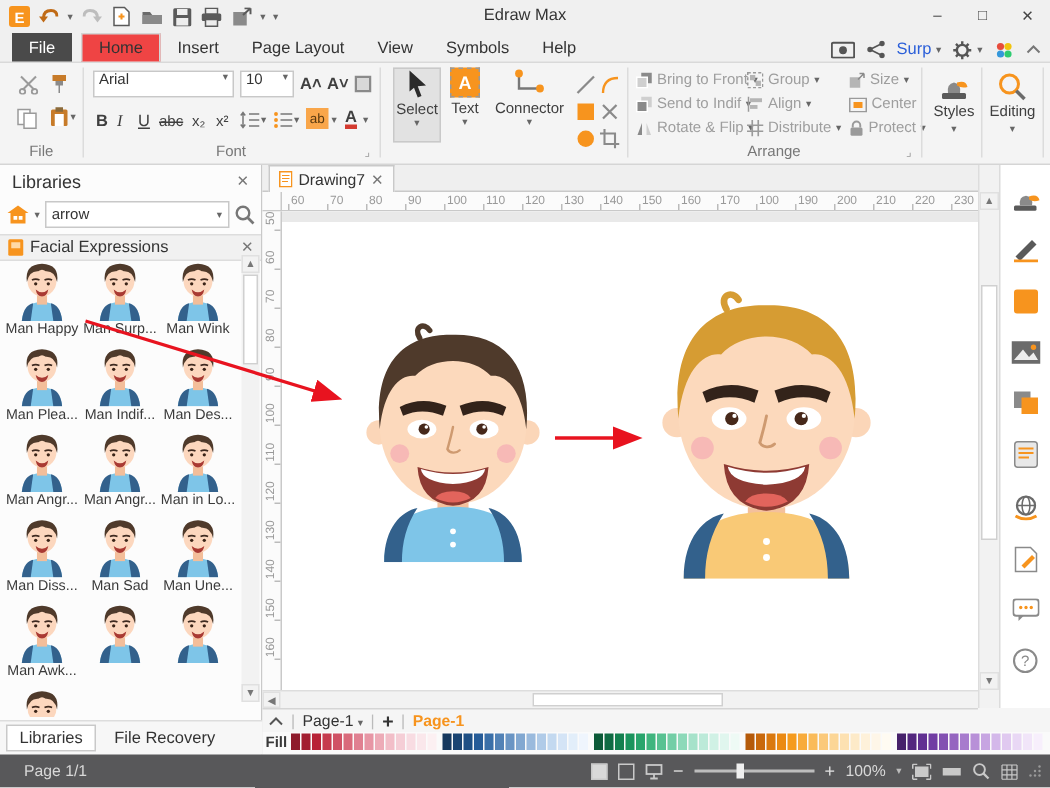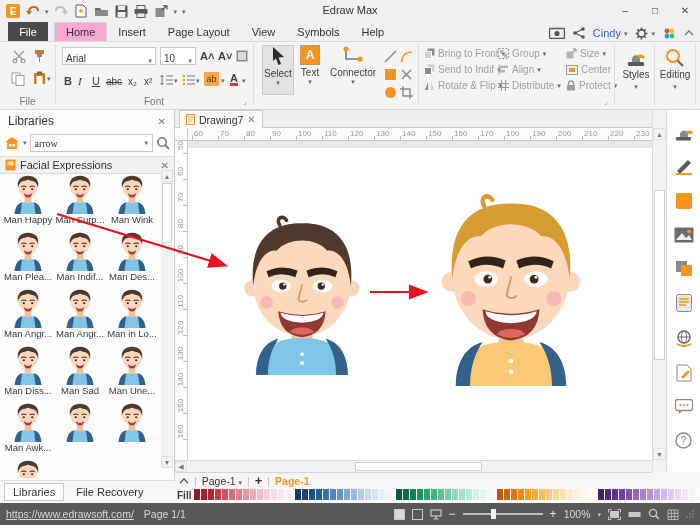--- a/index.html
+++ b/index.html
@@ -14,43 +14,43 @@
   .qat .ic { width:15px; height:15px; display:flex; align-items:center; justify-content:center; }
   .dd { font-size:7px; color:#666; line-height:1; }
   #win-title { position:absolute; left:50%; transform:translateX(-50%); top:4px; font-size:11px; color:#333; }
   .win-btns { position:absolute; right:0; top:0; display:flex; }
   .win-btn { width:30px; height:21px; display:flex; align-items:center; justify-content:center; font-size:10px; color:#444; }
 
   
   #menubar { position:absolute; left:0; top:22px; width:700px; height:20px; background:#F0F0F0; display:flex; align-items:flex-end; border-bottom:1px solid #D9D9D9; }
   #file-btn { margin-left:8px; width:40px; height:19px; background:#4A4A4A; color:#fff; display:flex; align-items:center; justify-content:center; font-size:11px; }
   .mtab { height:19px; padding:0 11px; display:flex; align-items:center; font-size:11px; color:#333; }
-  .mtab.active { background:#f9a8d4; border:1px solid #D4D4D4; border-bottom:none; }
+  .mtab.active { background:#ef4444; border:1px solid #D4D4D4; border-bottom:none; }
   #menu-right { position:absolute; right:6px; top:2px; height:18px; display:flex; align-items:center; gap:8px; }
   #account-name { color:#2B5FD9; font-size:11px; }
 
   
   #ribbon { position:absolute; left:0; top:42px; width:700px; height:68px; background:#F4F4F4; border-bottom:1px solid #D5D5D5; }
   .rdiv { position:absolute; top:3px; height:60px; width:1px; background:#DCDCDC; }
   .grp-label { position:absolute; bottom:2px; font-size:10px; color:#777; text-align:center; }
   .launcher { position:absolute; bottom:3px; font-size:8px; color:#999; }
   .ric { display:inline-flex; align-items:center; justify-content:center; }
-  .combo { position:absolute; height:18px; background:#fff; border:1px solid #C8C8C8; display:flex; align-items:flex-end; font-size:10px; padding:0 3px; justify-content:space-between; }
+  .combo { position:absolute; height:18px; background:#fff; border:1px solid #C8C8C8; display:flex; align-items:flex-start; font-size:10px; padding:0 3px; justify-content:space-between; }
   .fbtn { position:absolute; height:16px; display:flex; align-items:center; justify-content:center; font-size:11px; color:#3F3F3F; }
   .tool { position:absolute; width:32px; height:50px; top:3px; display:flex; flex-direction:column; align-items:center; font-size:10px; color:#3F3F3F; }
   .tool .lbl { margin-top:2px; }
   .tool.pressed { background:#E2E2E2; border:1px solid #C9C9C9; }
   .arr-item { display:flex; align-items:center; gap:3px; font-size:10px; color:#9E9E9E; height:15px; white-space:nowrap; }
   #arrange-grid { position:absolute; left:410px; top:4px; display:grid; grid-template-columns:72px 66px 60px; grid-auto-rows:16px; column-gap:2px; }
   .bigtool { position:absolute; top:5px; width:40px; text-align:center; font-size:10px; color:#3F3F3F; }
 
   
   #left-panel { position:absolute; left:0; top:110px; width:175px; height:393px; background:#FCFCFC; border-right:1px solid #C9C9C9; }
   #lib-header { height:22px; display:flex; align-items:center; justify-content:space-between; padding:0 8px; font-size:12px; color:#333; }
-  #lib-search-row { height:22px; display:flex; align-items:center; padding:0 4px; gap:3px;font-family:Liberation Serif, serif; }
+  #lib-search-row { height:22px; display:flex; align-items:center; padding:0 4px; gap:3px; }
   #lib-search-box { flex:1; height:18px; background:#fff; border:1px solid #C8C8C8; display:flex; align-items:center; padding:0 4px; font-size:10px; justify-content:space-between; }
   #lib-section { height:18px; background:#F1F1F1; border-top:1px solid #DDD; border-bottom:1px solid #DDD; display:flex; align-items:center; padding:0 5px; gap:4px; font-size:11px; color:#333; margin-top:2px; }
   #lib-section .x { margin-left:auto; }
   #lib-grid { position:absolute; left:2px; top:60px; width:158px; height:308px; overflow:hidden; display:flex; flex-wrap:wrap; }
   .lib-item { width:52px; height:57px; display:flex; flex-direction:column; align-items:center; }
   .lib-thumb { width:48px; height:44px; display:flex; align-items:flex-end; justify-content:center; }
   .lib-label { font-size:9.5px; color:#3A3A3A; white-space:nowrap; }
   .lib-item.selected { background:#D6D6D6; }
   .lib-item.selected svg { filter:grayscale(.75) brightness(.95); }
   #lib-scroll { position:absolute; right:1px; top:60px; width:12px; height:298px; background:#F2F2F2; }
@@ -238,21 +238,21 @@
       </span>
       <span>
         <svg width="12" height="12">
             <circle cx="10" cy="2" r="1.8" fill="#555"></circle>
             <circle cx="2" cy="6" r="1.8" fill="#555"></circle>
             <circle cx="10" cy="10" r="1.8" fill="#555"></circle>
             <path d="M2,6 L10,2 M2,6 L10,10" stroke="#555" stroke-width="1.2"></path>
           </svg>
       </span>
       <span style="display:flex;align-items:center;gap:3px;">
-        <span id="account-name">Cindy</span>
+        <span id="account-name">Surp</span>
         <span class="dd">▾</span>
       </span>
       <span style="display:flex;align-items:center;gap:3px;">
         <svg width="13" height="13">
             <circle cx="6.5" cy="6.5" r="3.6" fill="none" stroke="#555" stroke-width="1.6"></circle>
             <g stroke="#555" stroke-width="1.6">
               <path d="M6.5,0.5 v2.2 M6.5,10.3 v2.2 M0.5,6.5 h2.2 M10.3,6.5 h2.2 M2.3,2.3 l1.6,1.6 M9.1,9.1 l1.6,1.6 M10.7,2.3 l-1.6,1.6 M3.9,9.1 l-1.6,1.6"></path>
             </g>
           </svg>
         <span class="dd">▾</span>
@@ -491,20 +491,21 @@
           <span>
             <svg width="10" height="11">
               <path d="M2.5,5 V3.5 a2.5,2.5 0 0 1 5,0 V5" fill="none" stroke="#9A9A9A" stroke-width="1.3"></path>
               <rect x="1" y="5" width="8" height="5.5" rx="1" fill="#9A9A9A"></rect>
             </svg>
           </span>
           <span>Protect</span>
           <span class="dd">▾</span>
         </div>
       </div>
+    <div class="grp-label" style="left:418px;width:196px">Arrange</div>
     <span class="launcher" style="left:604px">⌟</span>
     <div class="rdiv" style="left:614px"></div>
 
     <div class="bigtool" style="left:616px">
       <svg width="22" height="22" style="margin:0 auto">
           <rect x="3" y="15" width="16" height="4" rx="1" fill="#5A5A5A"></rect>
           <path d="M7,15 Q6,9 11,8 Q16,9 15,15 Z" fill="#8A8A8A"></path>
           <path d="M13,8 Q19,6 20,11 Q16,12 13,10 Z" fill="#F7941E"></path>
         </svg>
       <span>Styles</span><br><span class="dd">▾</span>
@@ -951,21 +952,20 @@
           <span class="swatch" style="background: rgb(199, 165, 226);"></span>
           <span class="swatch" style="background: rgb(212, 184, 234);"></span>
           <span class="swatch" style="background: rgb(224, 201, 240);"></span>
           <span class="swatch" style="background: rgb(233, 216, 245);"></span>
           <span class="swatch" style="background: rgb(241, 229, 249);"></span>
           <span class="swatch" style="background: rgb(247, 239, 252);"></span>
         </span></span>
   </div>
 
   <div id="statusbar">
-    <span id="status-link">https://www.edrawsoft.com/</span>
     <span id="status-page">Page 1/1</span>
     <div id="status-right">
       <span class="sb-ic" style="background:#D9D9D9"></span>
       <span class="sb-ic"></span>
       <span>
           <svg width="12" height="11">
             <rect x="1" y="1" width="10" height="6" fill="none" stroke="#C9C9C9" stroke-width="1.2"></rect>
             <path d="M6,7 v3 M3.5,10 h5" stroke="#C9C9C9" stroke-width="1.2"></path>
           </svg>
         </span>

